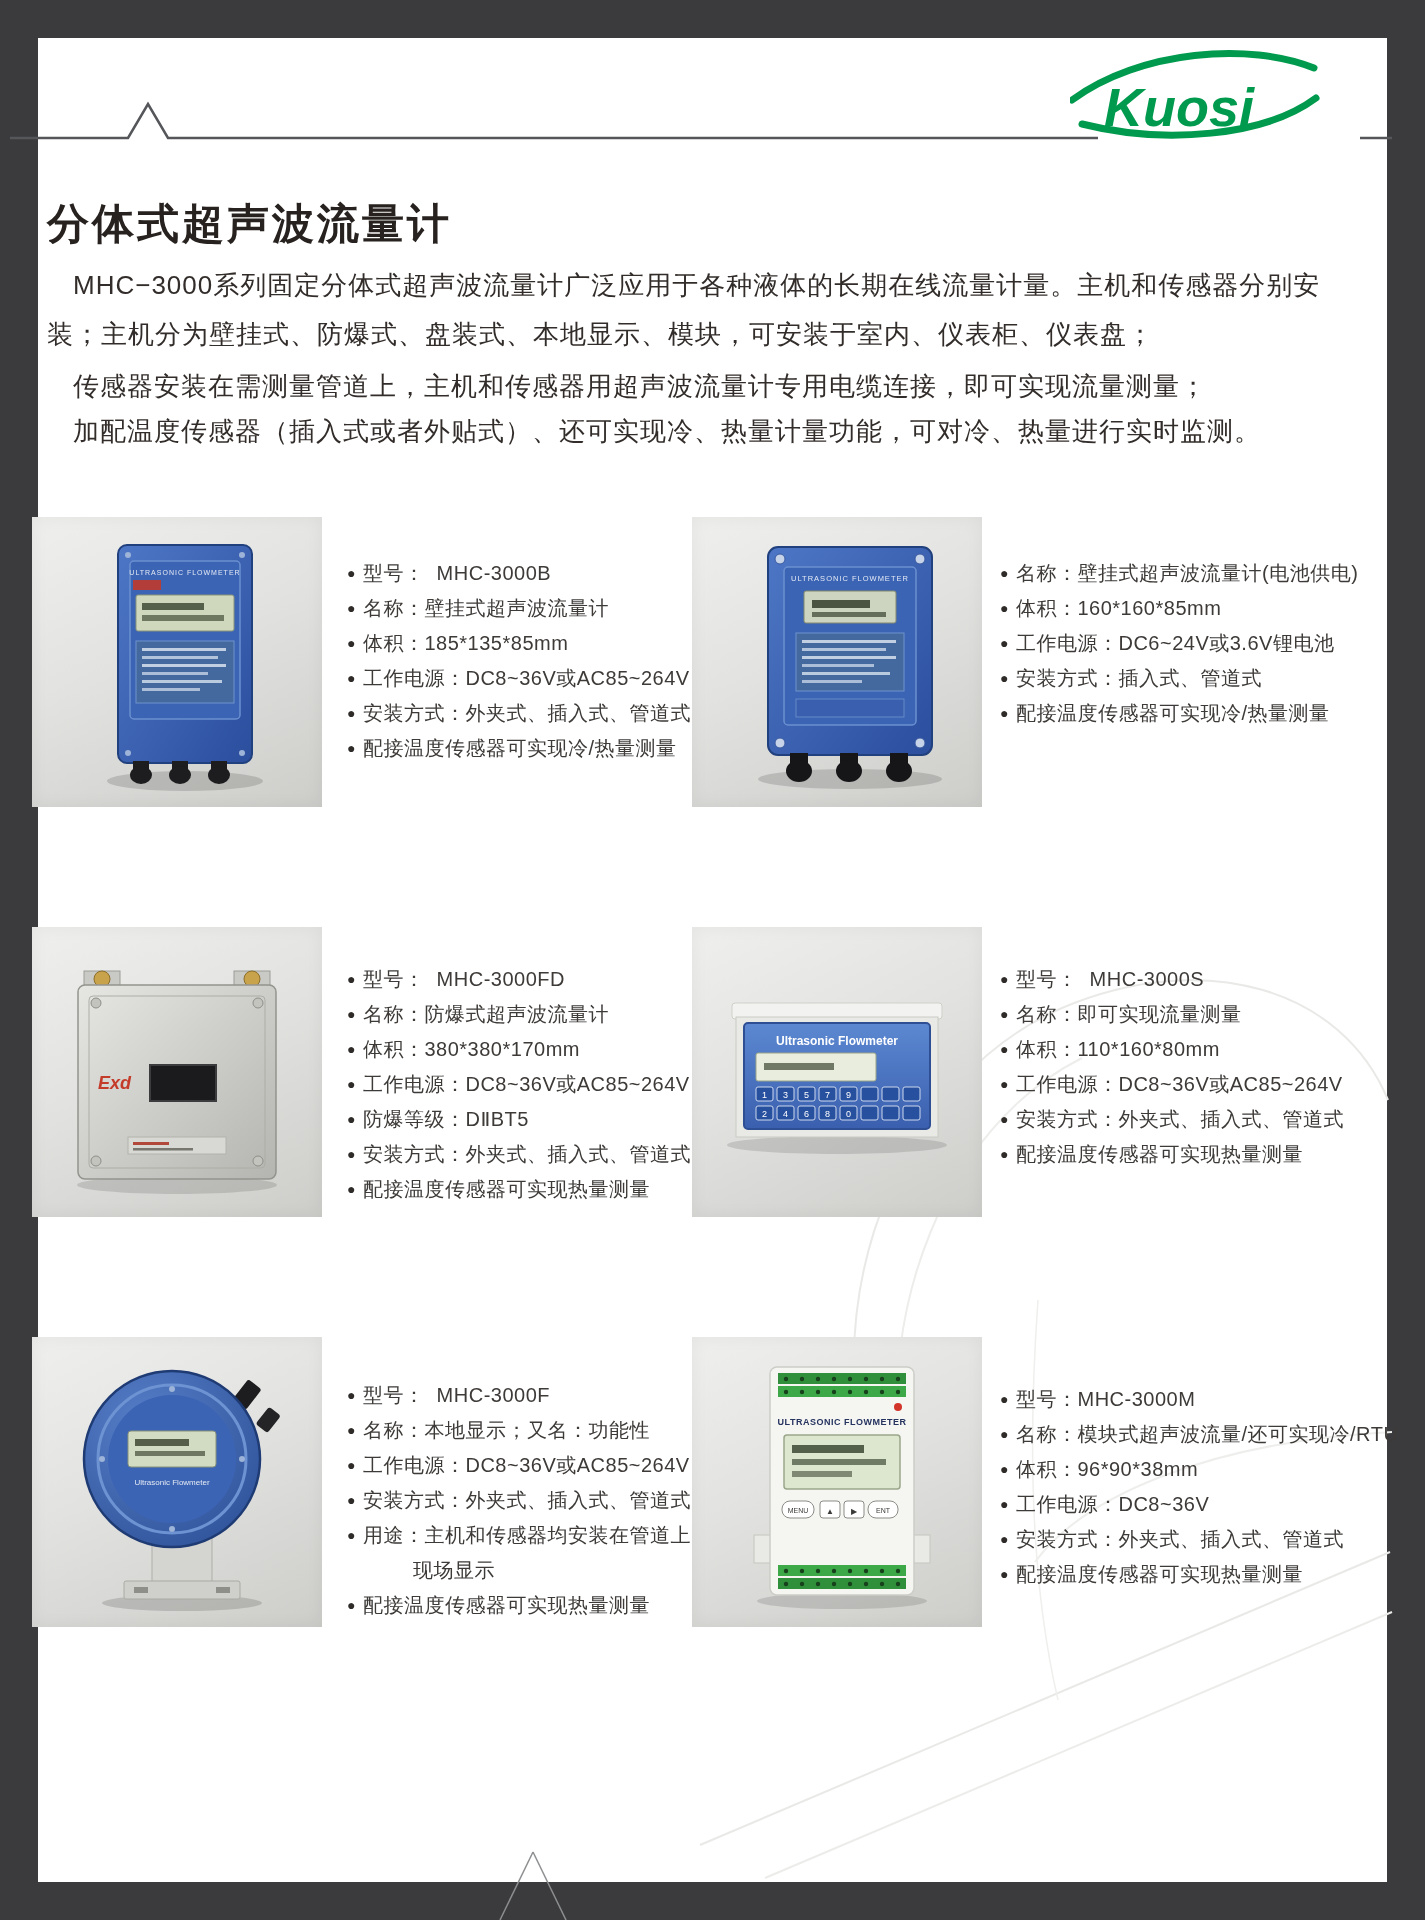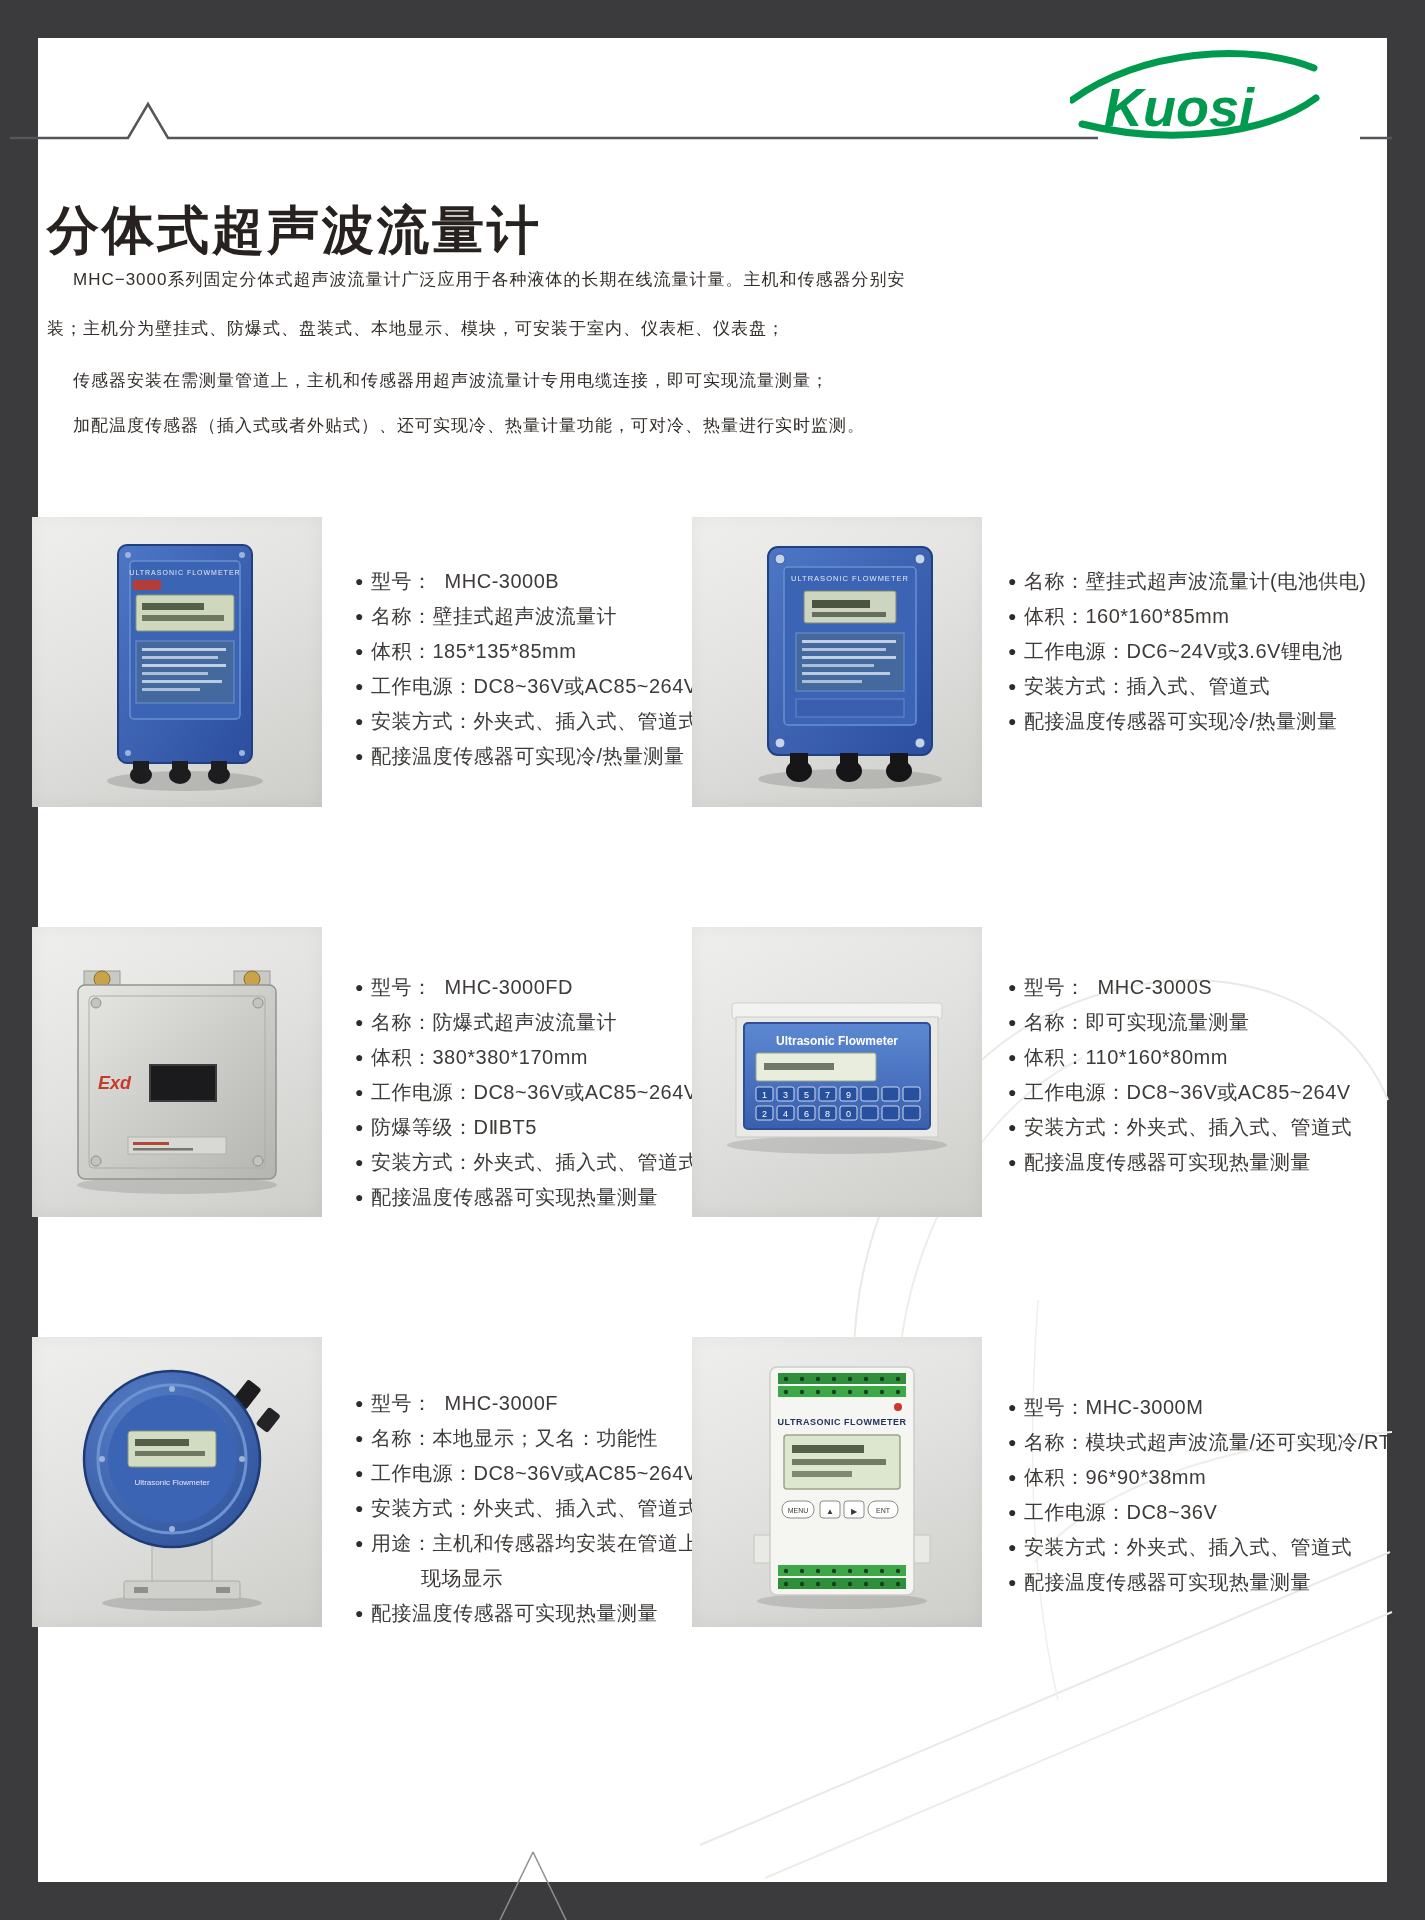--- a/index.html
+++ b/index.html
@@ -13,40 +13,40 @@
   .sheet{
     position:absolute;left:38px;top:38px;width:1349px;height:1844px;
     background:#ffffff;
   }
   
   .header-rule{position:absolute;left:0;top:0;width:1425px;height:200px;pointer-events:none;}
   .logo{position:absolute;left:1070px;top:42px;width:250px;height:105px;}
   
   .title{
     position:absolute;left:47px;top:196px;
-    font-size:52px;font-weight:700;color:#27221f;letter-spacing:3px;
+    font-size:42px;font-weight:700;color:#27221f;letter-spacing:3px;
   }
   .intro-line{
     position:absolute;left:47px;width:1290px;
-    font-size:17px;color:#322d2a;letter-spacing:1px;white-space:pre;
+    font-size:26px;color:#322d2a;letter-spacing:1px;white-space:pre;
   }
   .intro-line.indent{padding-left:26px;}
   .il0{top:268px}.il1{top:317px}.il2{top:369px}.il3{top:414px}
   
   .p-image{
     position:absolute;width:290px;height:290px;
     background:linear-gradient(155deg,#efefee 0%,#e2e2e0 45%,#cdcdca 100%);
     box-shadow:inset 0 0 18px rgba(0,0,0,0.05);
   }
   .p1i{left:32px;top:517px}.p2i{left:692px;top:517px}
   .p3i{left:32px;top:927px}.p4i{left:692px;top:927px}
   .p5i{left:32px;top:1337px}.p6i{left:692px;top:1337px}
   
   .p-specs{
-    position:absolute;margin:8px;padding:0;list-style:none;
+    position:absolute;margin:0;padding:0;list-style:none;
     font-size:20px;color:#3d3a38;letter-spacing:0.5px;
   }
   .p-specs li{height:35px;line-height:35px;white-space:pre;}
   .p-specs li::before{content:"●";font-size:14px;margin-right:7px;position:relative;top:-2px;color:#2e2b29;}
   .p-specs li.cont::before{content:"";margin:0;}
   .p-specs li.cont{padding-left:66px;}
   .s1{left:347px;top:556px}.s2{left:1000px;top:556px}
   .s3{left:347px;top:962px}.s4{left:1000px;top:962px}
   .s5{left:347px;top:1378px}.s6{left:1000px;top:1382px}
   .wm{position:absolute;inset:0;pointer-events:none;}

